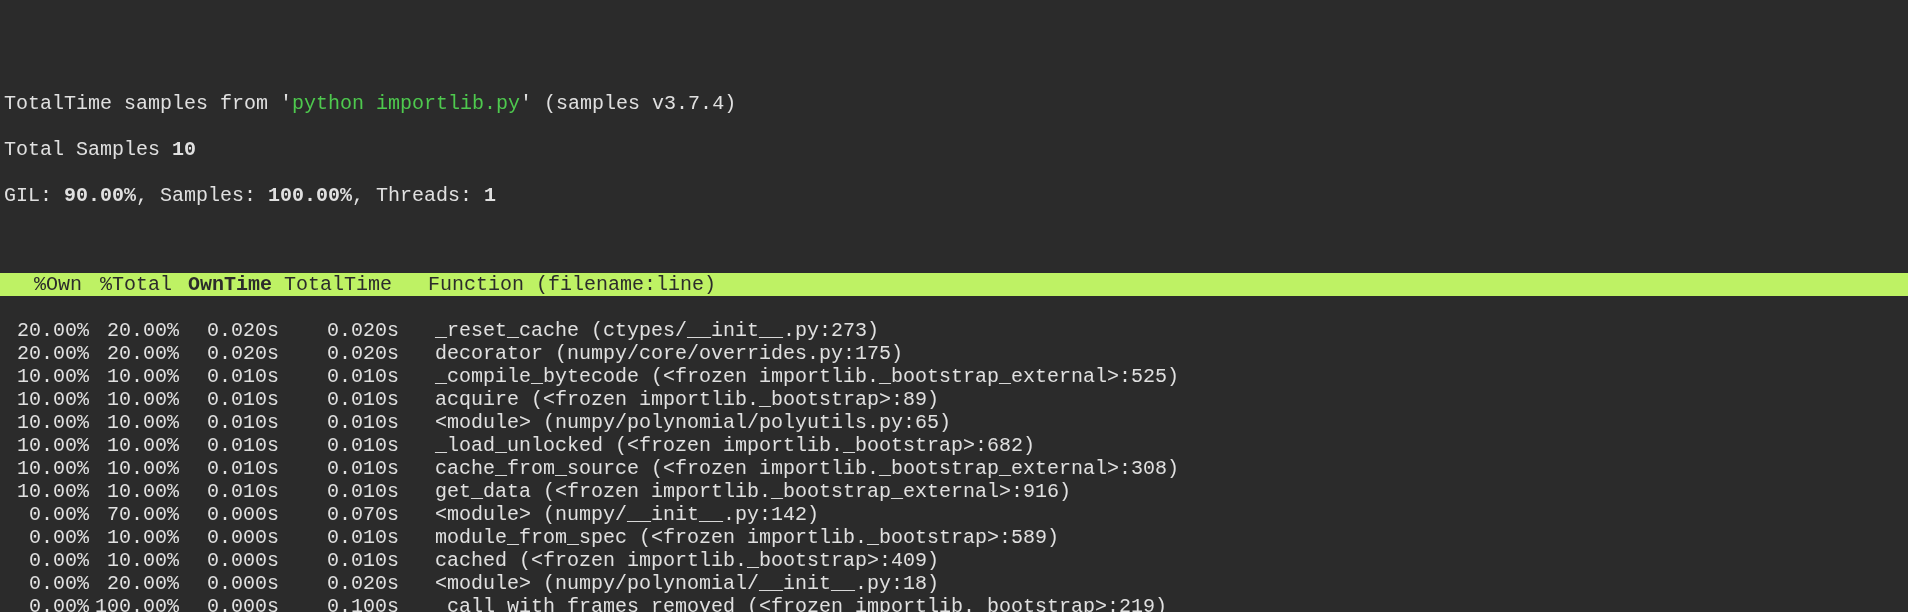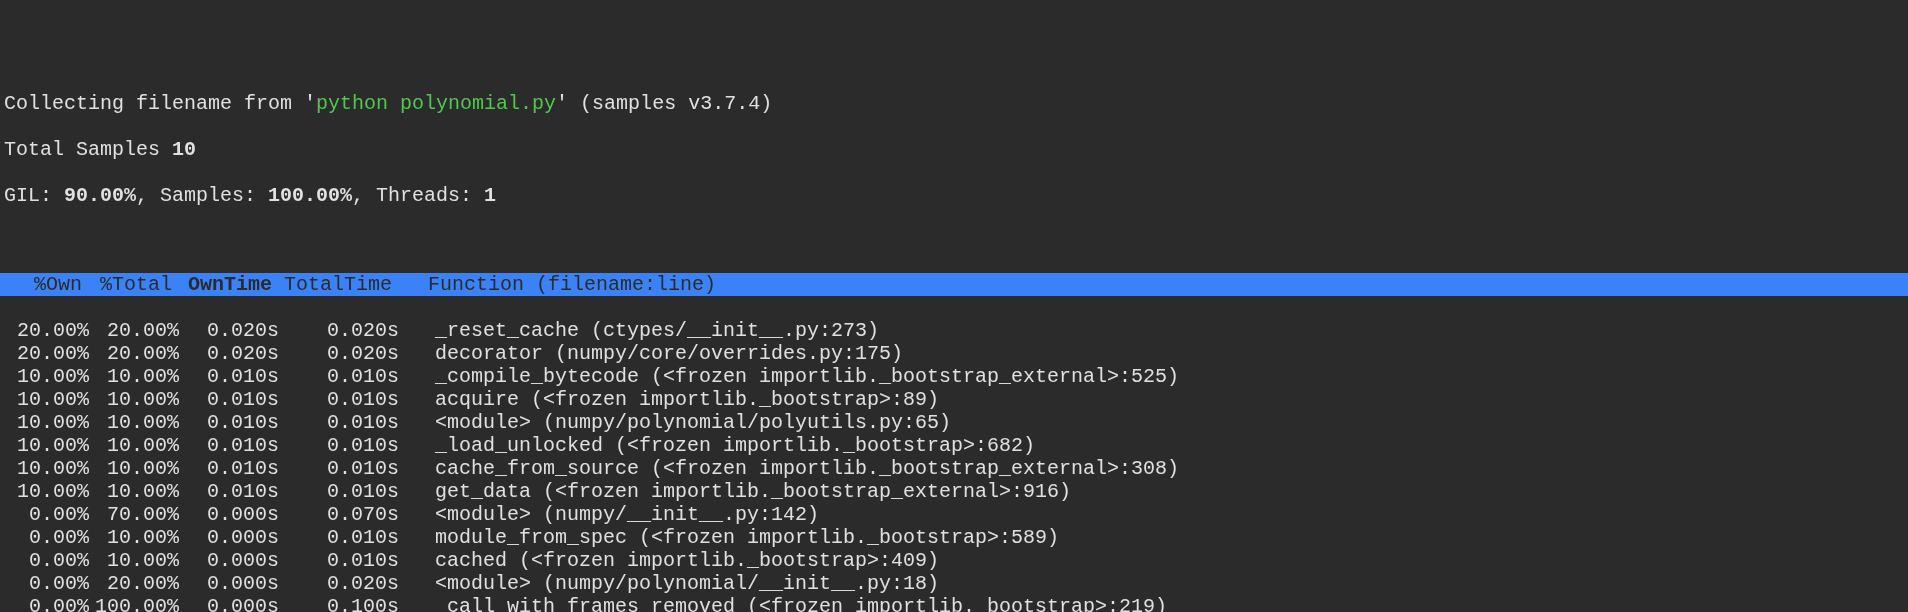--- a/index.html
+++ b/index.html
@@ -10,38 +10,38 @@
     font-size: 20px;
     line-height: 1.15;
     padding: 0;
     white-space: pre;
     overflow: hidden;
   }
   .header-line { padding: 0 4px; }
   .cmd { color: #4ec94e; }
   .bold { font-weight: bold; }
   .table-header {
-    background: #3b82f6;
+    background: #bef264;
     color: #2b2b2b;
     padding: 0 4px;
   }
   .row { padding: 0 11px; }
   .col-own { display: inline-block; width: 78px; text-align: right; }
   .col-total { display: inline-block; width: 90px; text-align: right; }
   .col-owntime { display: inline-block; width: 100px; text-align: right; }
   .col-totaltime { display: inline-block; width: 120px; text-align: right; }
   .col-func { display: inline-block; padding-left: 36px; }
   .gap { height: 20px; }
 </style>
 </head>
 <body>
 
 
 
-<div class="header-line"><span>Collecting filename from '</span><span class="cmd">python polynomial.py</span><span>' (samples v3.7.4)</span></div>
+<div class="header-line"><span>TotalTime samples from '</span><span class="cmd">python importlib.py</span><span>' (samples v3.7.4)</span></div>
 <div class="header-line"><span>Total Samples </span><span class="bold">10</span></div>
 <div class="header-line"><span>GIL: </span><span class="bold">90.00%</span><span>, Samples: </span><span class="bold">100.00%</span><span>, Threads: </span><span class="bold">1</span></div>
 <div class="gap"></div>
 <div class="table-header"><span class="col-own">%Own</span><span class="col-total">%Total</span><span class="col-owntime bold">OwnTime</span><span class="col-totaltime">TotalTime</span><span class="col-func">Function (filename:line)</span></div>
 <div id="rows"><div class="row"><span class="col-own">20.00%</span><span class="col-total">20.00%</span><span class="col-owntime">0.020s</span><span class="col-totaltime">0.020s</span><span class="col-func">_reset_cache (ctypes/__init__.py:273)</span></div><div class="row"><span class="col-own">20.00%</span><span class="col-total">20.00%</span><span class="col-owntime">0.020s</span><span class="col-totaltime">0.020s</span><span class="col-func">decorator (numpy/core/overrides.py:175)</span></div><div class="row"><span class="col-own">10.00%</span><span class="col-total">10.00%</span><span class="col-owntime">0.010s</span><span class="col-totaltime">0.010s</span><span class="col-func">_compile_bytecode (&lt;frozen importlib._bootstrap_external&gt;:525)</span></div><div class="row"><span class="col-own">10.00%</span><span class="col-total">10.00%</span><span class="col-owntime">0.010s</span><span class="col-totaltime">0.010s</span><span class="col-func">acquire (&lt;frozen importlib._bootstrap&gt;:89)</span></div><div class="row"><span class="col-own">10.00%</span><span class="col-total">10.00%</span><span class="col-owntime">0.010s</span><span class="col-totaltime">0.010s</span><span class="col-func">&lt;module&gt; (numpy/polynomial/polyutils.py:65)</span></div><div class="row"><span class="col-own">10.00%</span><span class="col-total">10.00%</span><span class="col-owntime">0.010s</span><span class="col-totaltime">0.010s</span><span class="col-func">_load_unlocked (&lt;frozen importlib._bootstrap&gt;:682)</span></div><div class="row"><span class="col-own">10.00%</span><span class="col-total">10.00%</span><span class="col-owntime">0.010s</span><span class="col-totaltime">0.010s</span><span class="col-func">cache_from_source (&lt;frozen importlib._bootstrap_external&gt;:308)</span></div><div class="row"><span class="col-own">10.00%</span><span class="col-total">10.00%</span><span class="col-owntime">0.010s</span><span class="col-totaltime">0.010s</span><span class="col-func">get_data (&lt;frozen importlib._bootstrap_external&gt;:916)</span></div><div class="row"><span class="col-own">0.00%</span><span class="col-total">70.00%</span><span class="col-owntime">0.000s</span><span class="col-totaltime">0.070s</span><span class="col-func">&lt;module&gt; (numpy/__init__.py:142)</span></div><div class="row"><span class="col-own">0.00%</span><span class="col-total">10.00%</span><span class="col-owntime">0.000s</span><span class="col-totaltime">0.010s</span><span class="col-func">module_from_spec (&lt;frozen importlib._bootstrap&gt;:589)</span></div><div class="row"><span class="col-own">0.00%</span><span class="col-total">10.00%</span><span class="col-owntime">0.000s</span><span class="col-totaltime">0.010s</span><span class="col-func">cached (&lt;frozen importlib._bootstrap&gt;:409)</span></div><div class="row"><span class="col-own">0.00%</span><span class="col-total">20.00%</span><span class="col-owntime">0.000s</span><span class="col-totaltime">0.020s</span><span class="col-func">&lt;module&gt; (numpy/polynomial/__init__.py:18)</span></div><div class="row"><span class="col-own">0.00%</span><span class="col-total">100.00%</span><span class="col-owntime">0.000s</span><span class="col-totaltime">0.100s</span><span class="col-func">_call_with_frames_removed (&lt;frozen importlib._bootstrap&gt;:219)</span></div></div>
 
 
 
 
 </body></html>

